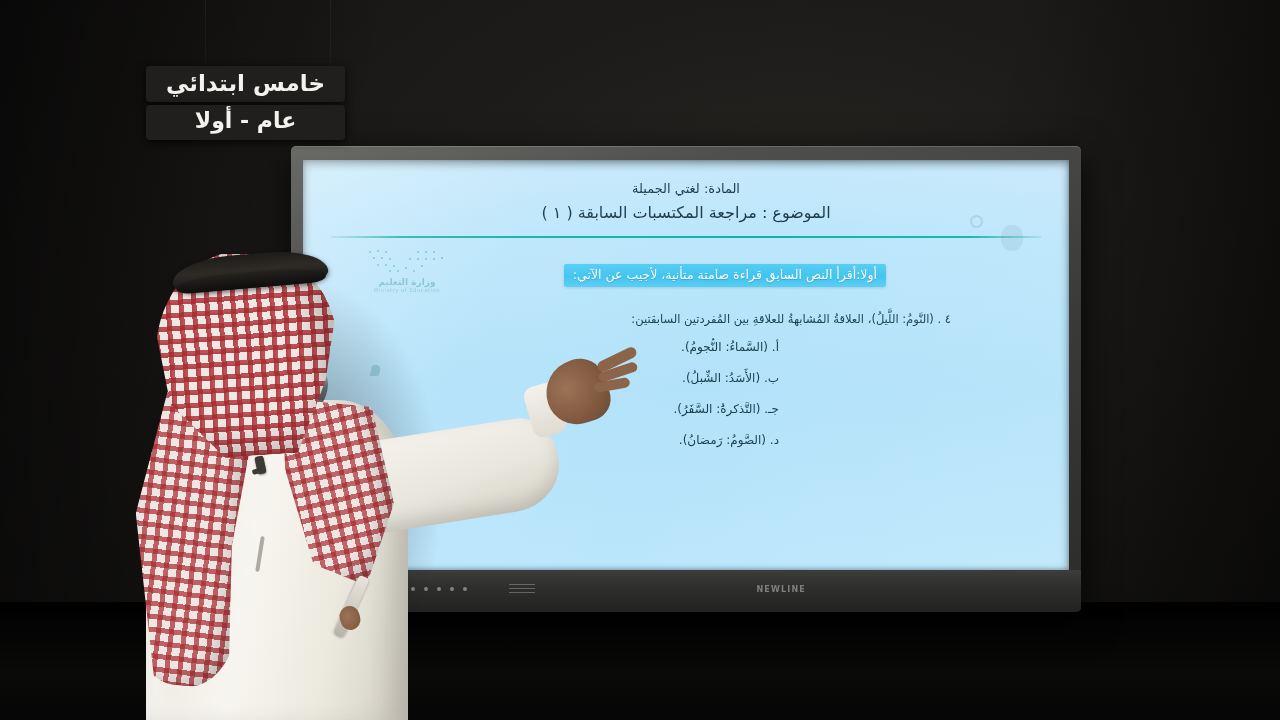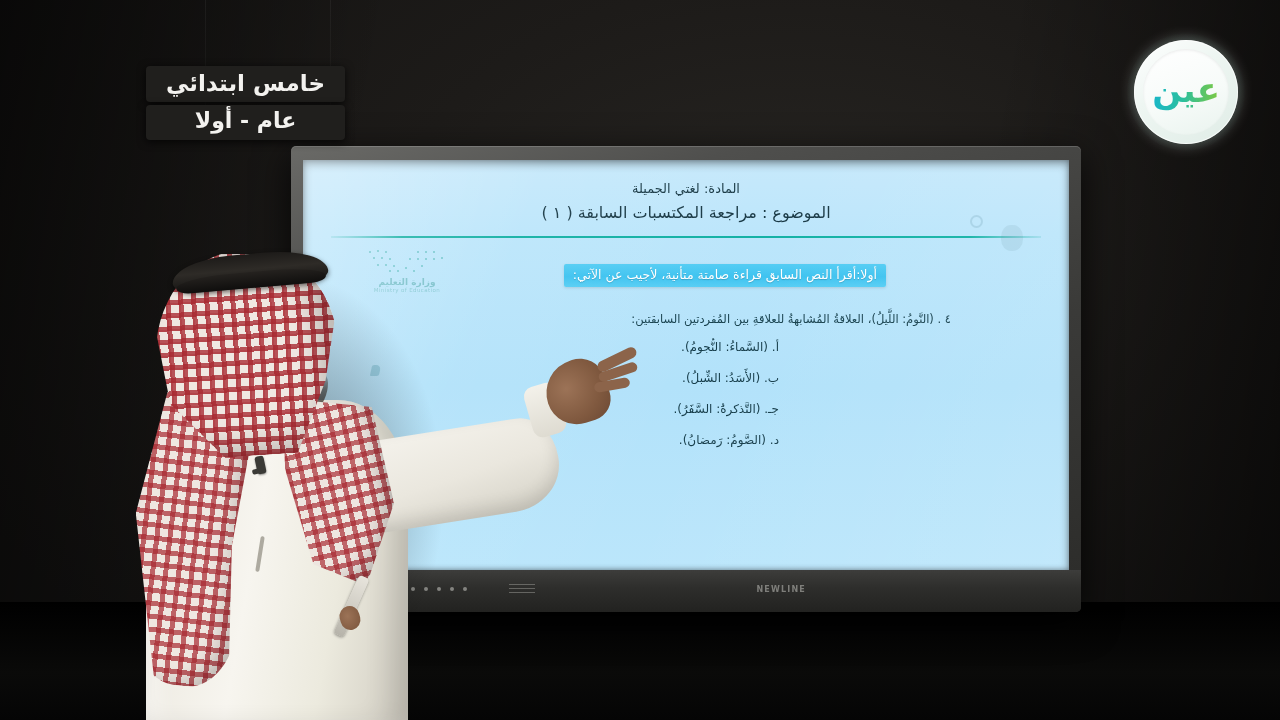--- a/index.html
+++ b/index.html
@@ -439,28 +439,20 @@
   <div class="wall-grad"></div>
   <div class="wall-seam" style="left:205px;"></div>
   <div class="wall-seam" style="left:330px;"></div>
   <div class="floor"></div>
 
   <div id="lower-third">
     <div class="lt-badge primary">خامس ابتدائي</div>
     <div class="lt-badge secondary">عام - أولا</div>
   </div>
 
-  <div id="channel-logo">
-    <div class="logo-glow"></div>
-    <div class="logo-ring"></div>
-    <div class="logo-ears"></div>
-    <div class="logo-inner">
-      <span class="logo-text">عين</span>
-    </div>
-  </div>
 
   <div id="smartboard">
     <div class="board-frame">
 
       <div class="board-screen">
 
         <div class="slide">
 
           <div class="slide-header">
             <div class="hdr-subject">المادة: لغتي الجميلة</div>

